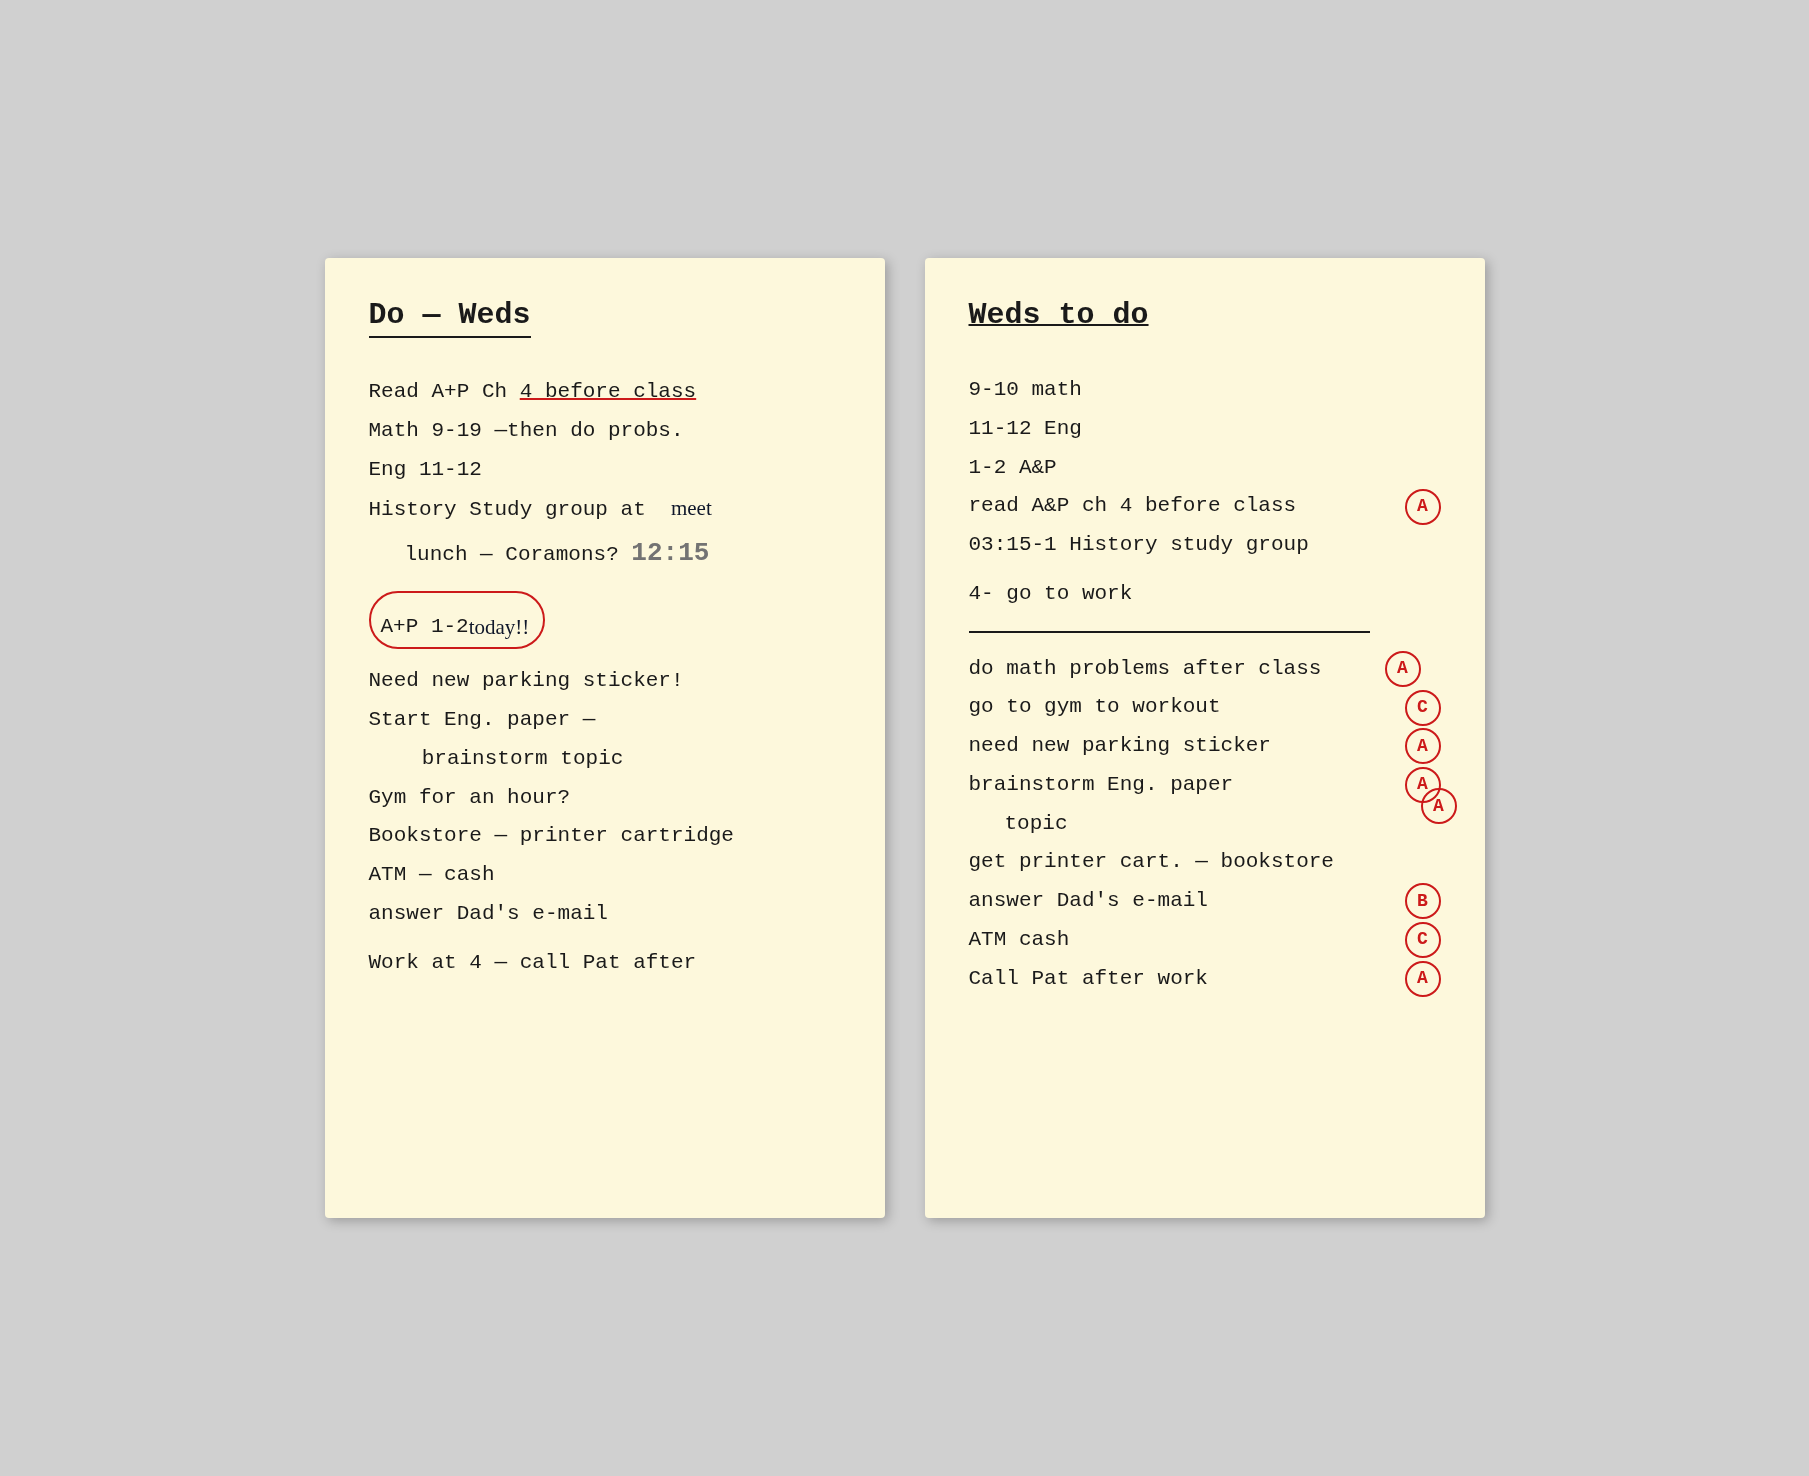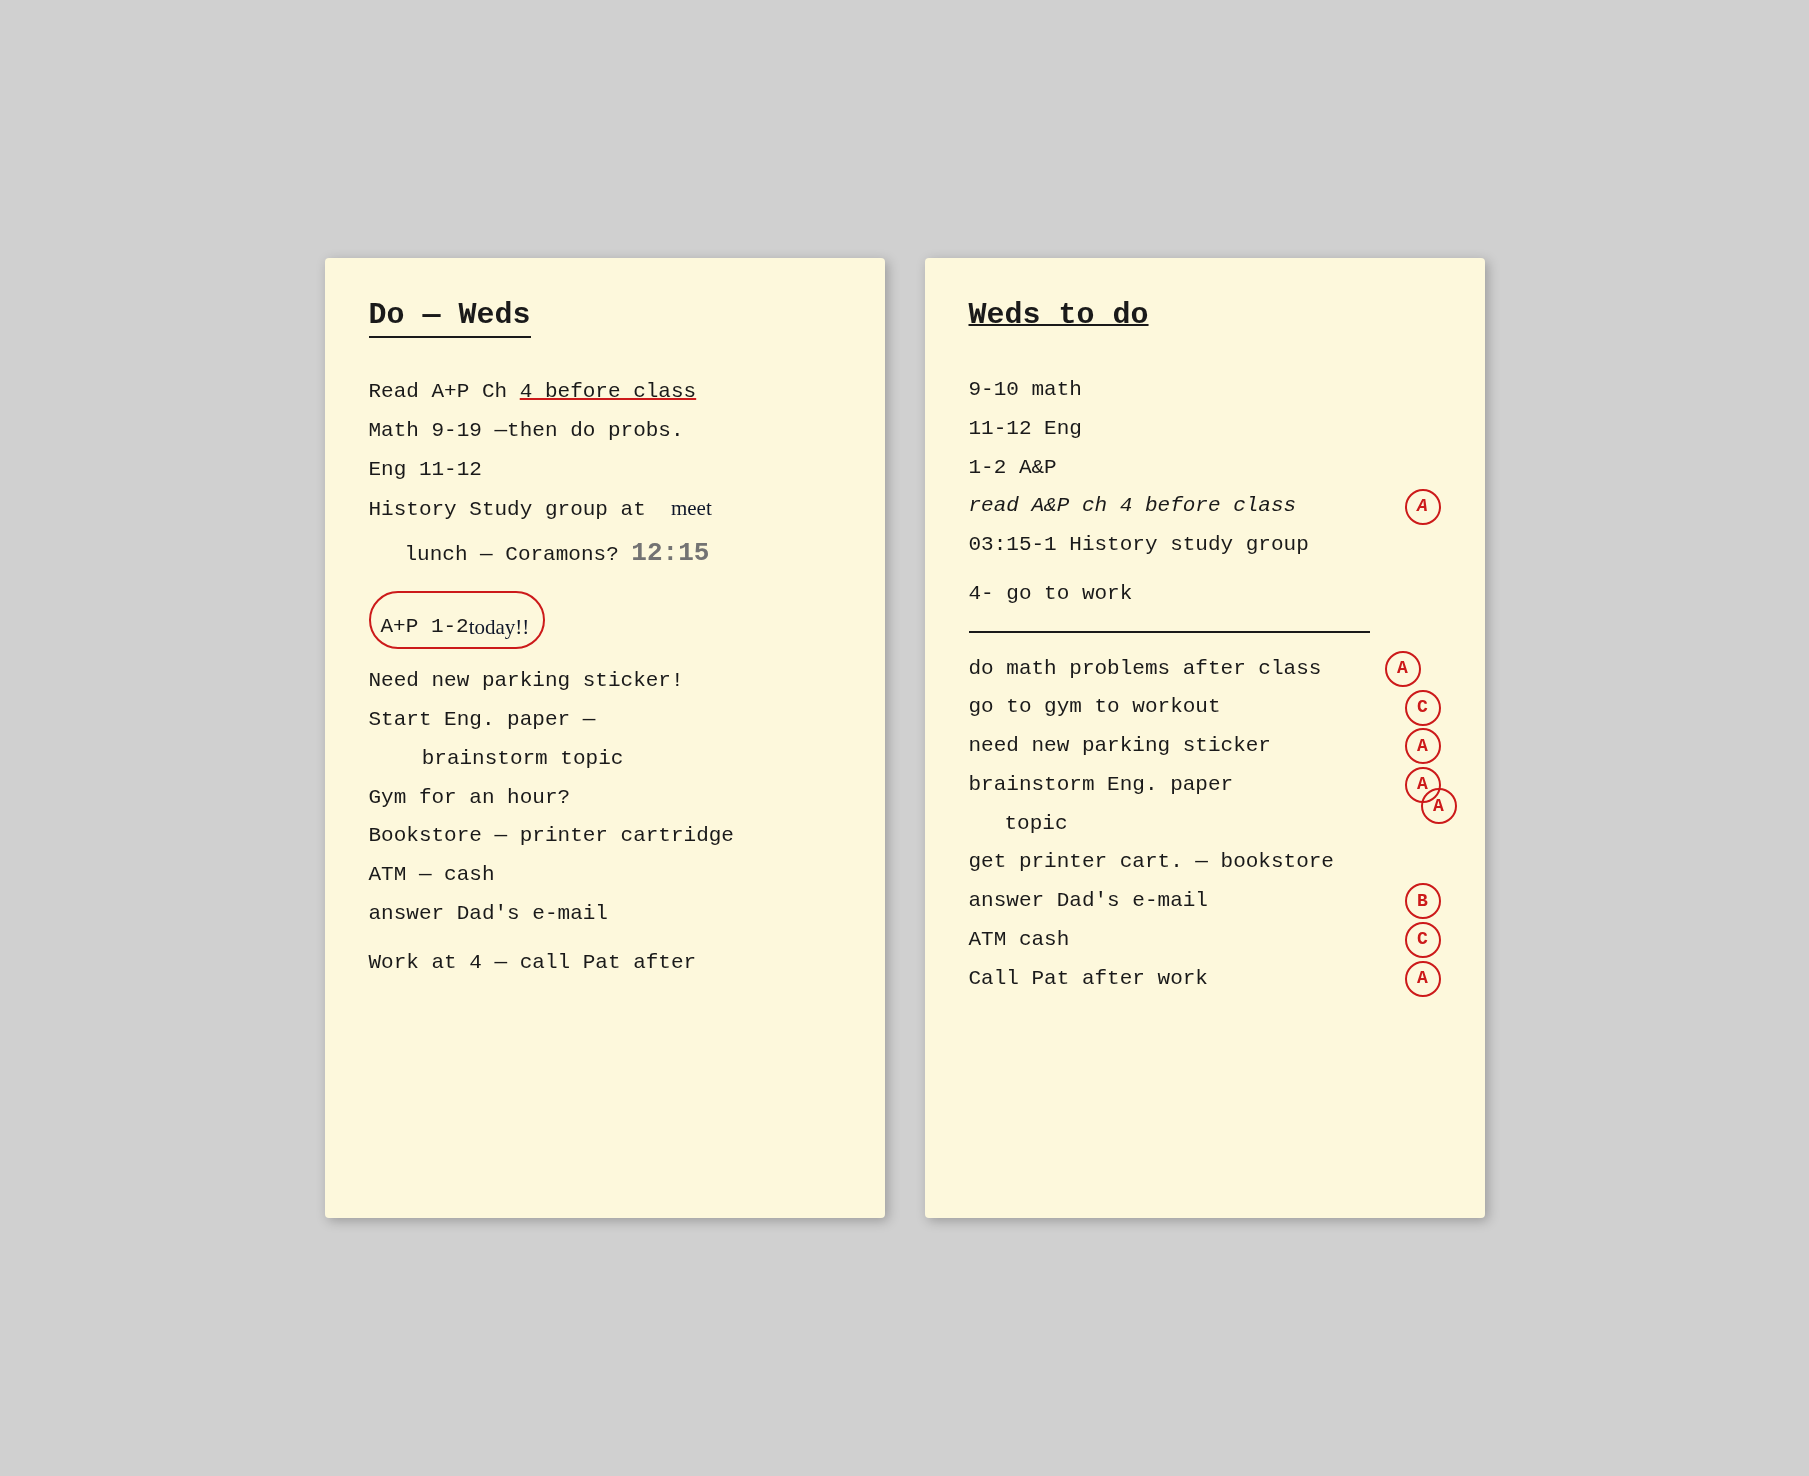--- a/index.html
+++ b/index.html
@@ -243,21 +243,21 @@
       </div>
 
       <div class="list-item">
         <span class="item-text">11-12 Eng</span>
       </div>
 
       <div class="list-item">
         <span class="item-text">1-2 A&amp;P</span>
       </div>
 
-      <div class="list-item" style="justify-content: flex-start; font-style: italic;">
+      <div class="list-item" style="justify-content: flex-start;">
         <span class="item-text">read A&amp;P ch 4 before class</span>
         <span class="priority-badge">A</span>
       </div>
 
       <div class="list-item">
         <span class="item-text">03:15-1 History study group</span>
       </div>
 
       <div class="spacer-sm"></div>
 

